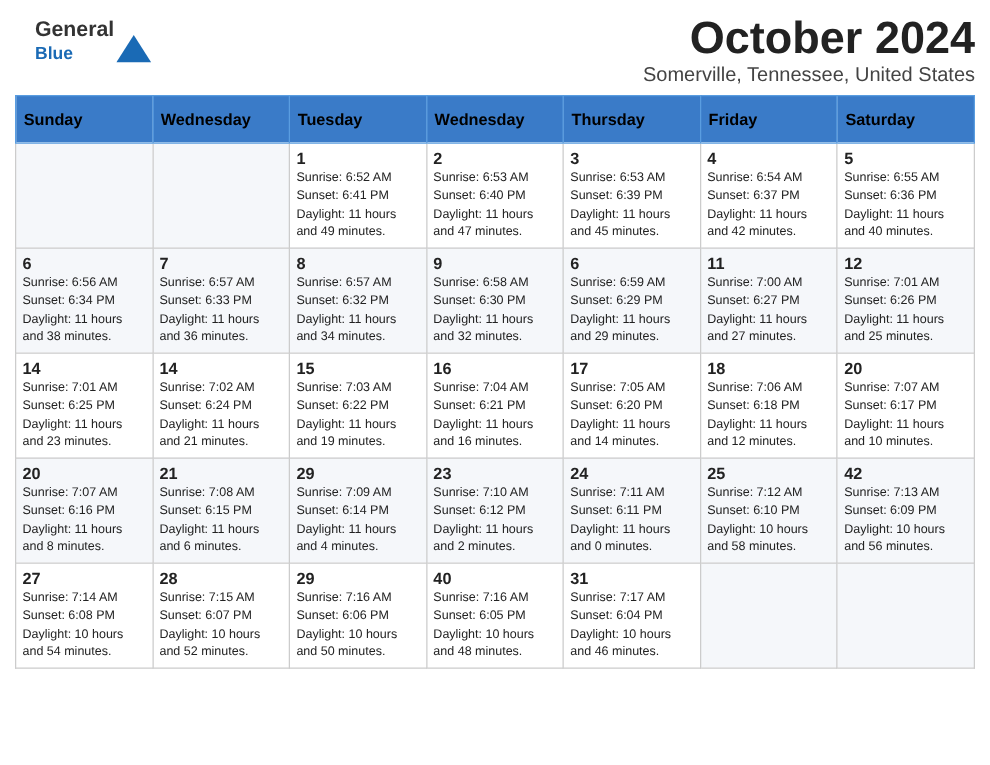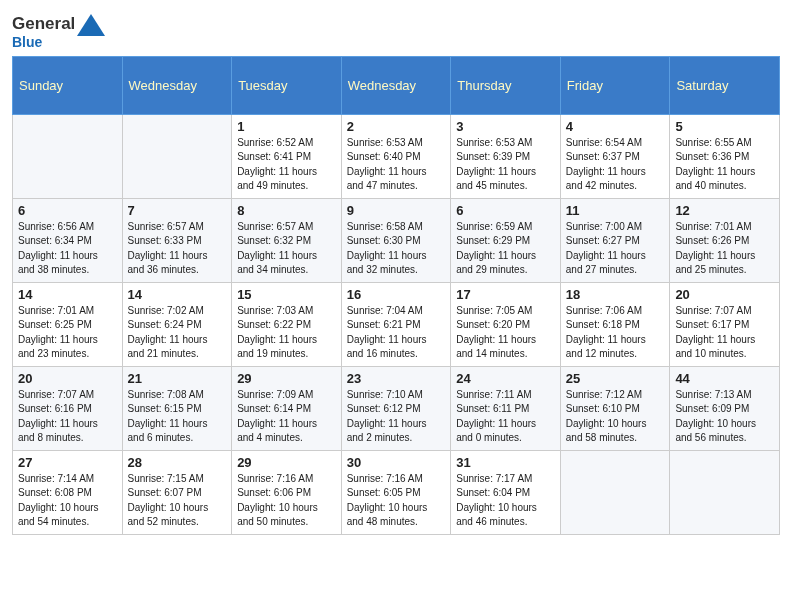--- a/index.html
+++ b/index.html
@@ -44,24 +44,24 @@
       color: #444;
       margin-top: 2px;
     }
     .calendar {
       width: 100%;
       border-collapse: collapse;
       margin-top: 6px;
     }
     .calendar th {
       background: #3a7bc8;
-      color: #fef9c3;
+      color: #000000;
       font-size: 13px;
-      font-weight: normal;
-      padding: 21px 6px;
+      font-weight: bold;
+      padding: 11px 6px;
       text-align: left;
       border: 1px solid #5a9de0;
     }
     .calendar td {
       border: 1px solid #ccc;
       vertical-align: top;
       padding: 4px 5px;
       width: calc(100% / 7);
       min-height: 78px;
       font-size: 11px;
@@ -89,30 +89,34 @@
       background: #f5f7fa !important;
     }
   </style>
 </head>
 <body>
 
 <div class="container">
   <div class="header">
     <div class="logo">
       <div>
-        <div style="display:flex;align-items:flex-start;">
+        <div style="display:flex;align-items:flex-end;margin-left:16px;">
           <div>
             <div style="font-size:17px;font-weight:bold;color:#333;line-height:1.15;">General</div>
             <div style="font-size:14px;font-weight:bold;color:#1a6ab5;line-height:1.15;">Blue</div>
           </div>
           <svg class="logo-icon" viewBox="0 0 28 22" xmlns="http://www.w3.org/2000/svg">
             <polygon points="0,22 14,0 28,22" fill="#1a6ab5"></polygon>
           </svg>
         </div>
       </div>
+    </div>
+    <div class="title-block">
+      <div class="month-title">October 2024</div>
+      <div class="location">Somerville, Tennessee, United States</div>
     </div>
   </div>
 
   <table class="calendar">
     <thead>
       <tr>
         <th>Sunday</th>
         <th>Wednesday</th>
         <th>Tuesday</th>
         <th>Wednesday</th>
@@ -225,39 +229,39 @@
           </td>
           <td>
             <span class="day-num">24</span>
             <div class="day-info">Sunrise: 7:11 AM<br>Sunset: 6:11 PM<br>Daylight: 11 hours and 0 minutes.</div>
           </td>
           <td>
             <span class="day-num">25</span>
             <div class="day-info">Sunrise: 7:12 AM<br>Sunset: 6:10 PM<br>Daylight: 10 hours and 58 minutes.</div>
           </td>
           <td>
-            <span class="day-num">44</span>
+            <span class="day-num">42</span>
             <div class="day-info">Sunrise: 7:13 AM<br>Sunset: 6:09 PM<br>Daylight: 10 hours and 56 minutes.</div>
           </td>
         </tr>
         <tr>
           <td>
             <span class="day-num">27</span>
             <div class="day-info">Sunrise: 7:14 AM<br>Sunset: 6:08 PM<br>Daylight: 10 hours and 54 minutes.</div>
           </td>
           <td>
             <span class="day-num">28</span>
             <div class="day-info">Sunrise: 7:15 AM<br>Sunset: 6:07 PM<br>Daylight: 10 hours and 52 minutes.</div>
           </td>
           <td>
             <span class="day-num">29</span>
             <div class="day-info">Sunrise: 7:16 AM<br>Sunset: 6:06 PM<br>Daylight: 10 hours and 50 minutes.</div>
           </td>
           <td>
-            <span class="day-num">30</span>
+            <span class="day-num">40</span>
             <div class="day-info">Sunrise: 7:16 AM<br>Sunset: 6:05 PM<br>Daylight: 10 hours and 48 minutes.</div>
           </td>
           <td>
             <span class="day-num">31</span>
             <div class="day-info">Sunrise: 7:17 AM<br>Sunset: 6:04 PM<br>Daylight: 10 hours and 46 minutes.</div>
           </td>
           <td class="empty-cell"></td>
           <td class="empty-cell"></td>
         </tr>
       </tbody>

